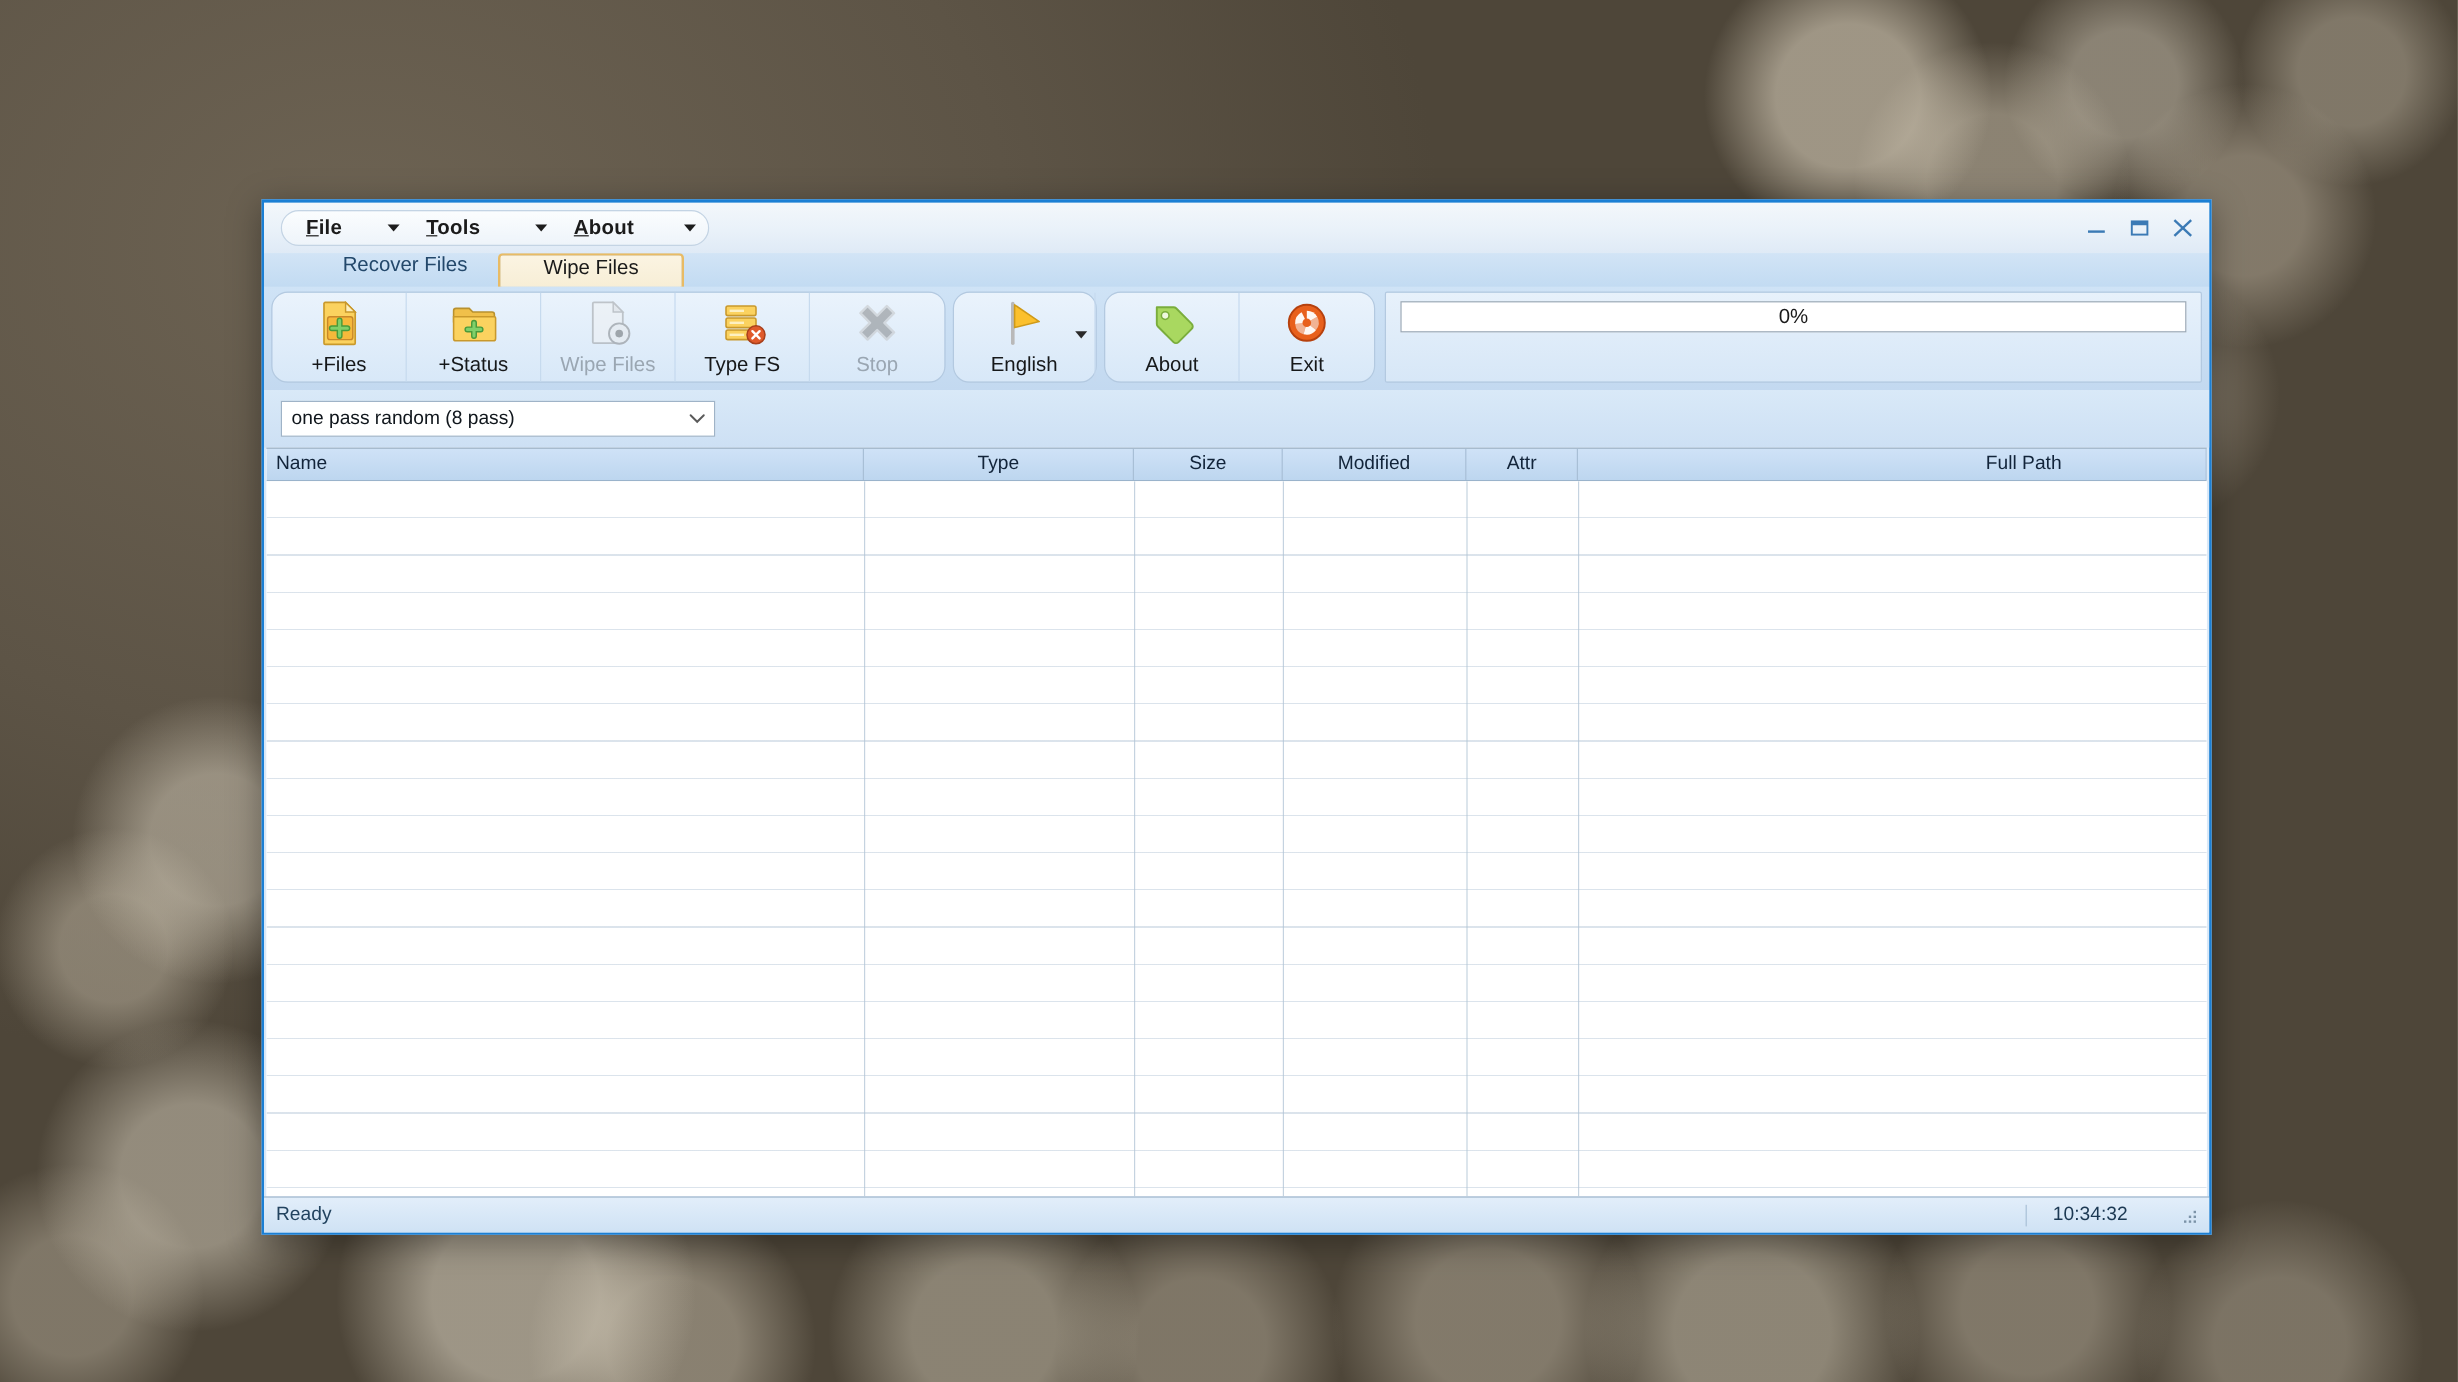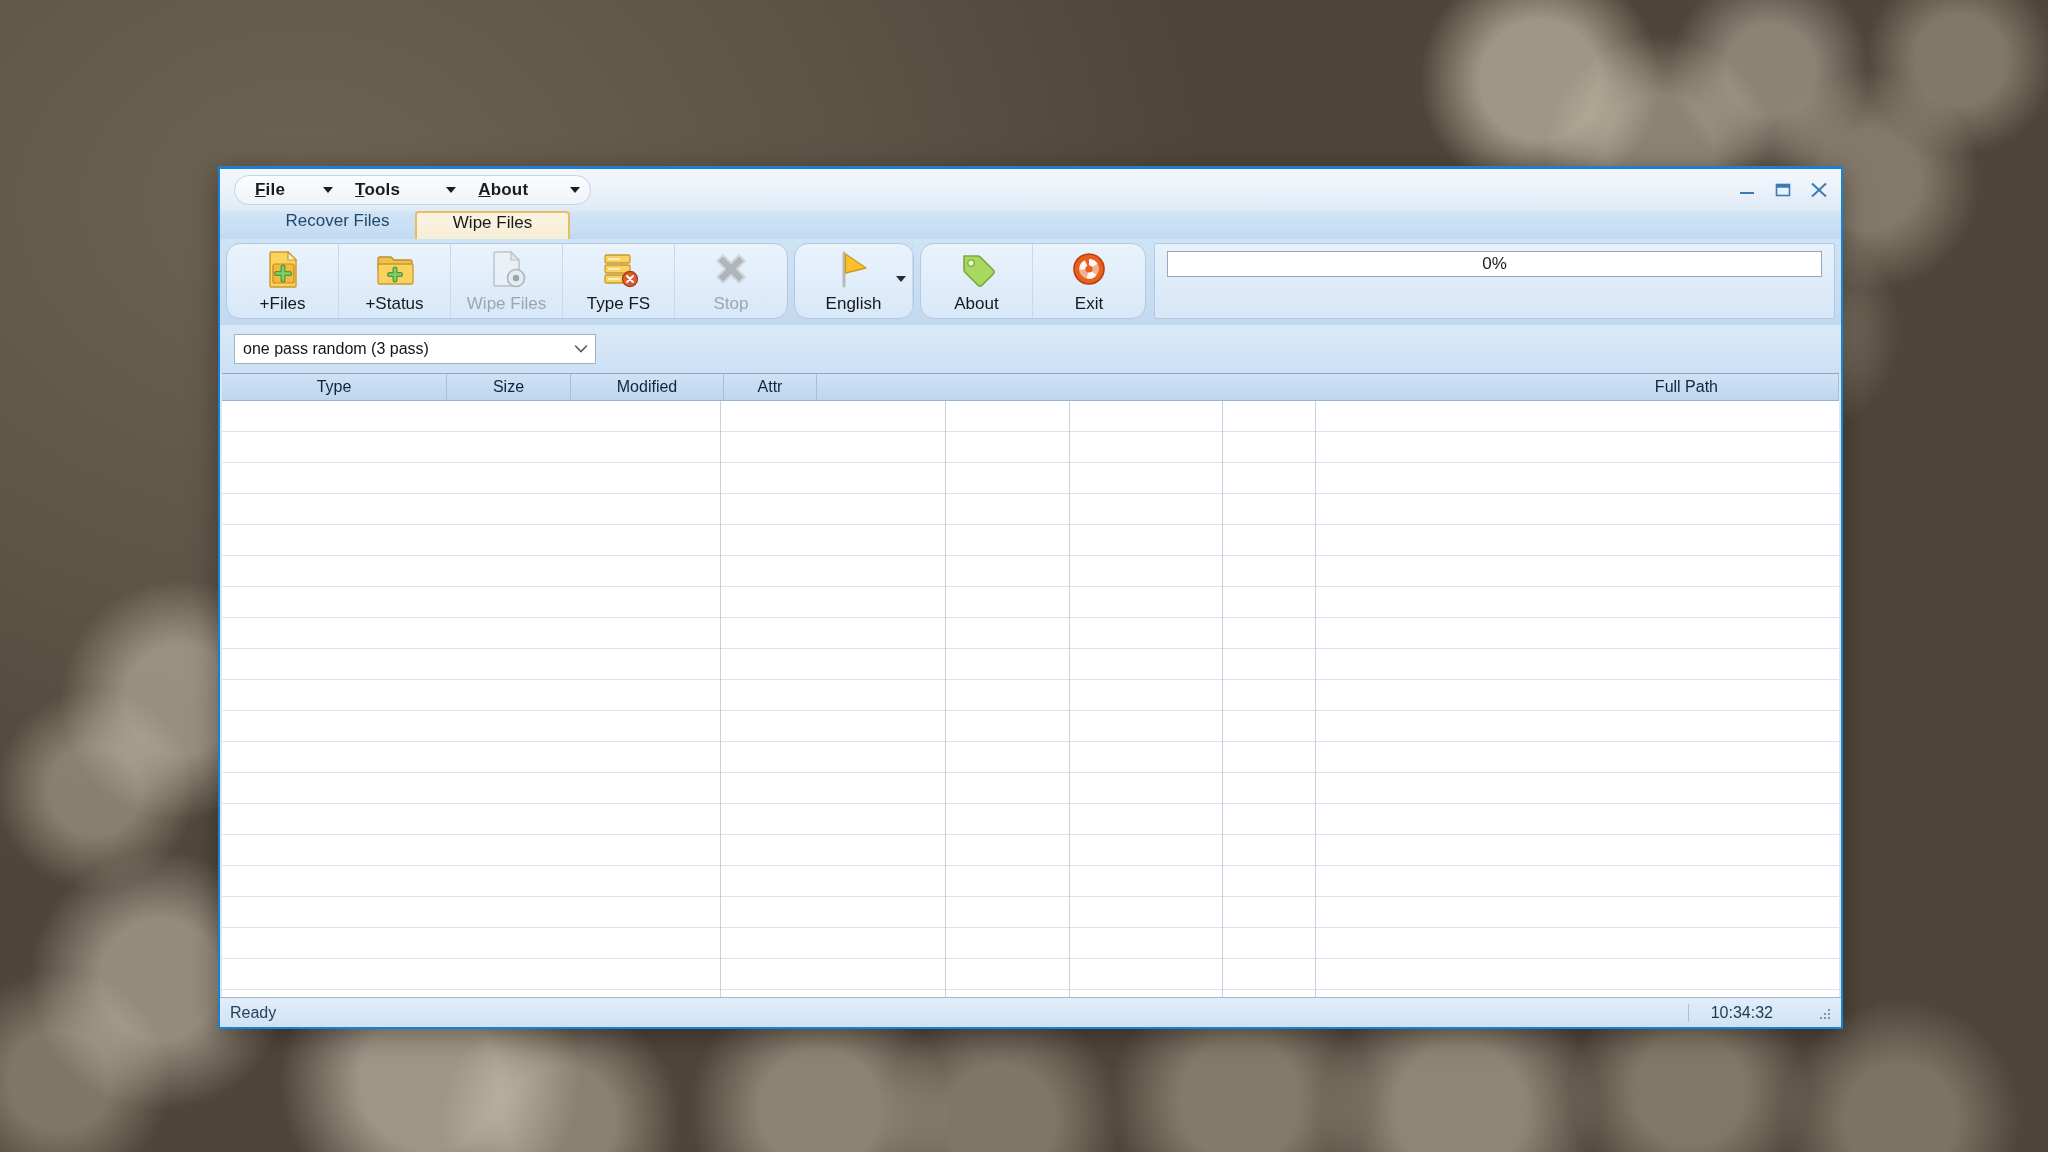--- a/index.html
+++ b/index.html
@@ -554,32 +554,33 @@
       <div class="pbar">
         <span>0%</span>
       </div>
     </div>
 
   </div>
 
 
   <div class="method-row">
     <div class="combo">
-      <span class="ctext">one pass random (3 pass)</span>
+      <span class="ctext">one pass random (8 pass)</span>
       <span class="cchev">
         <svg width="14" height="10" viewBox="0 0 14 10">
           <path d="M1.5 2 L7 7.5 L12.5 2" fill="none" stroke="#5a5a5a" stroke-width="1.6" stroke-linecap="round"></path>
         </svg>
       </span>
     </div>
   </div>
 
   <div class="table-area">
 
     <div class="thead">
+      <div class="th left" style="width:498px">Name</div>
       <div class="th center" style="width:225px">Type</div>
       <div class="th center" style="width:124px">Size</div>
       <div class="th center" style="width:153px">Modified</div>
       <div class="th center" style="width:93px">Attr</div>
       <div class="th right" style="flex:1 1 auto">Full Path</div>
     </div>
 
     <div class="tbody">
       <div class="grid-rows"></div>
       <div class="grid-cols">

